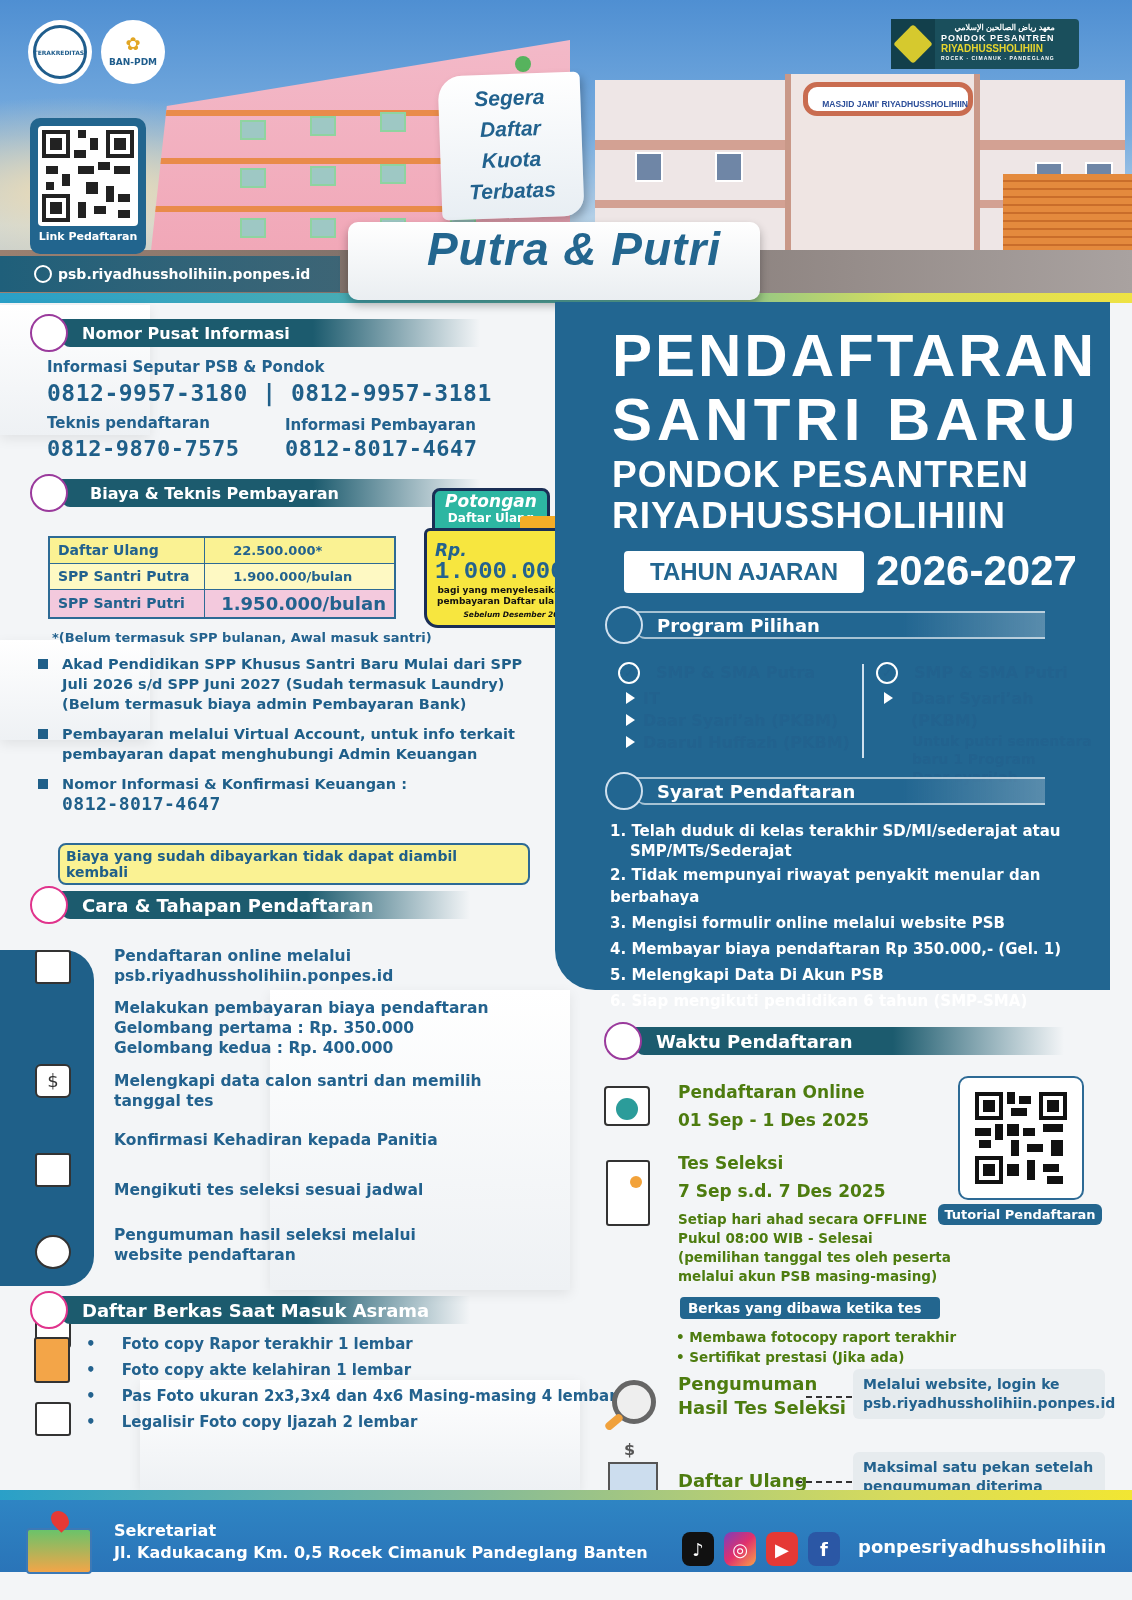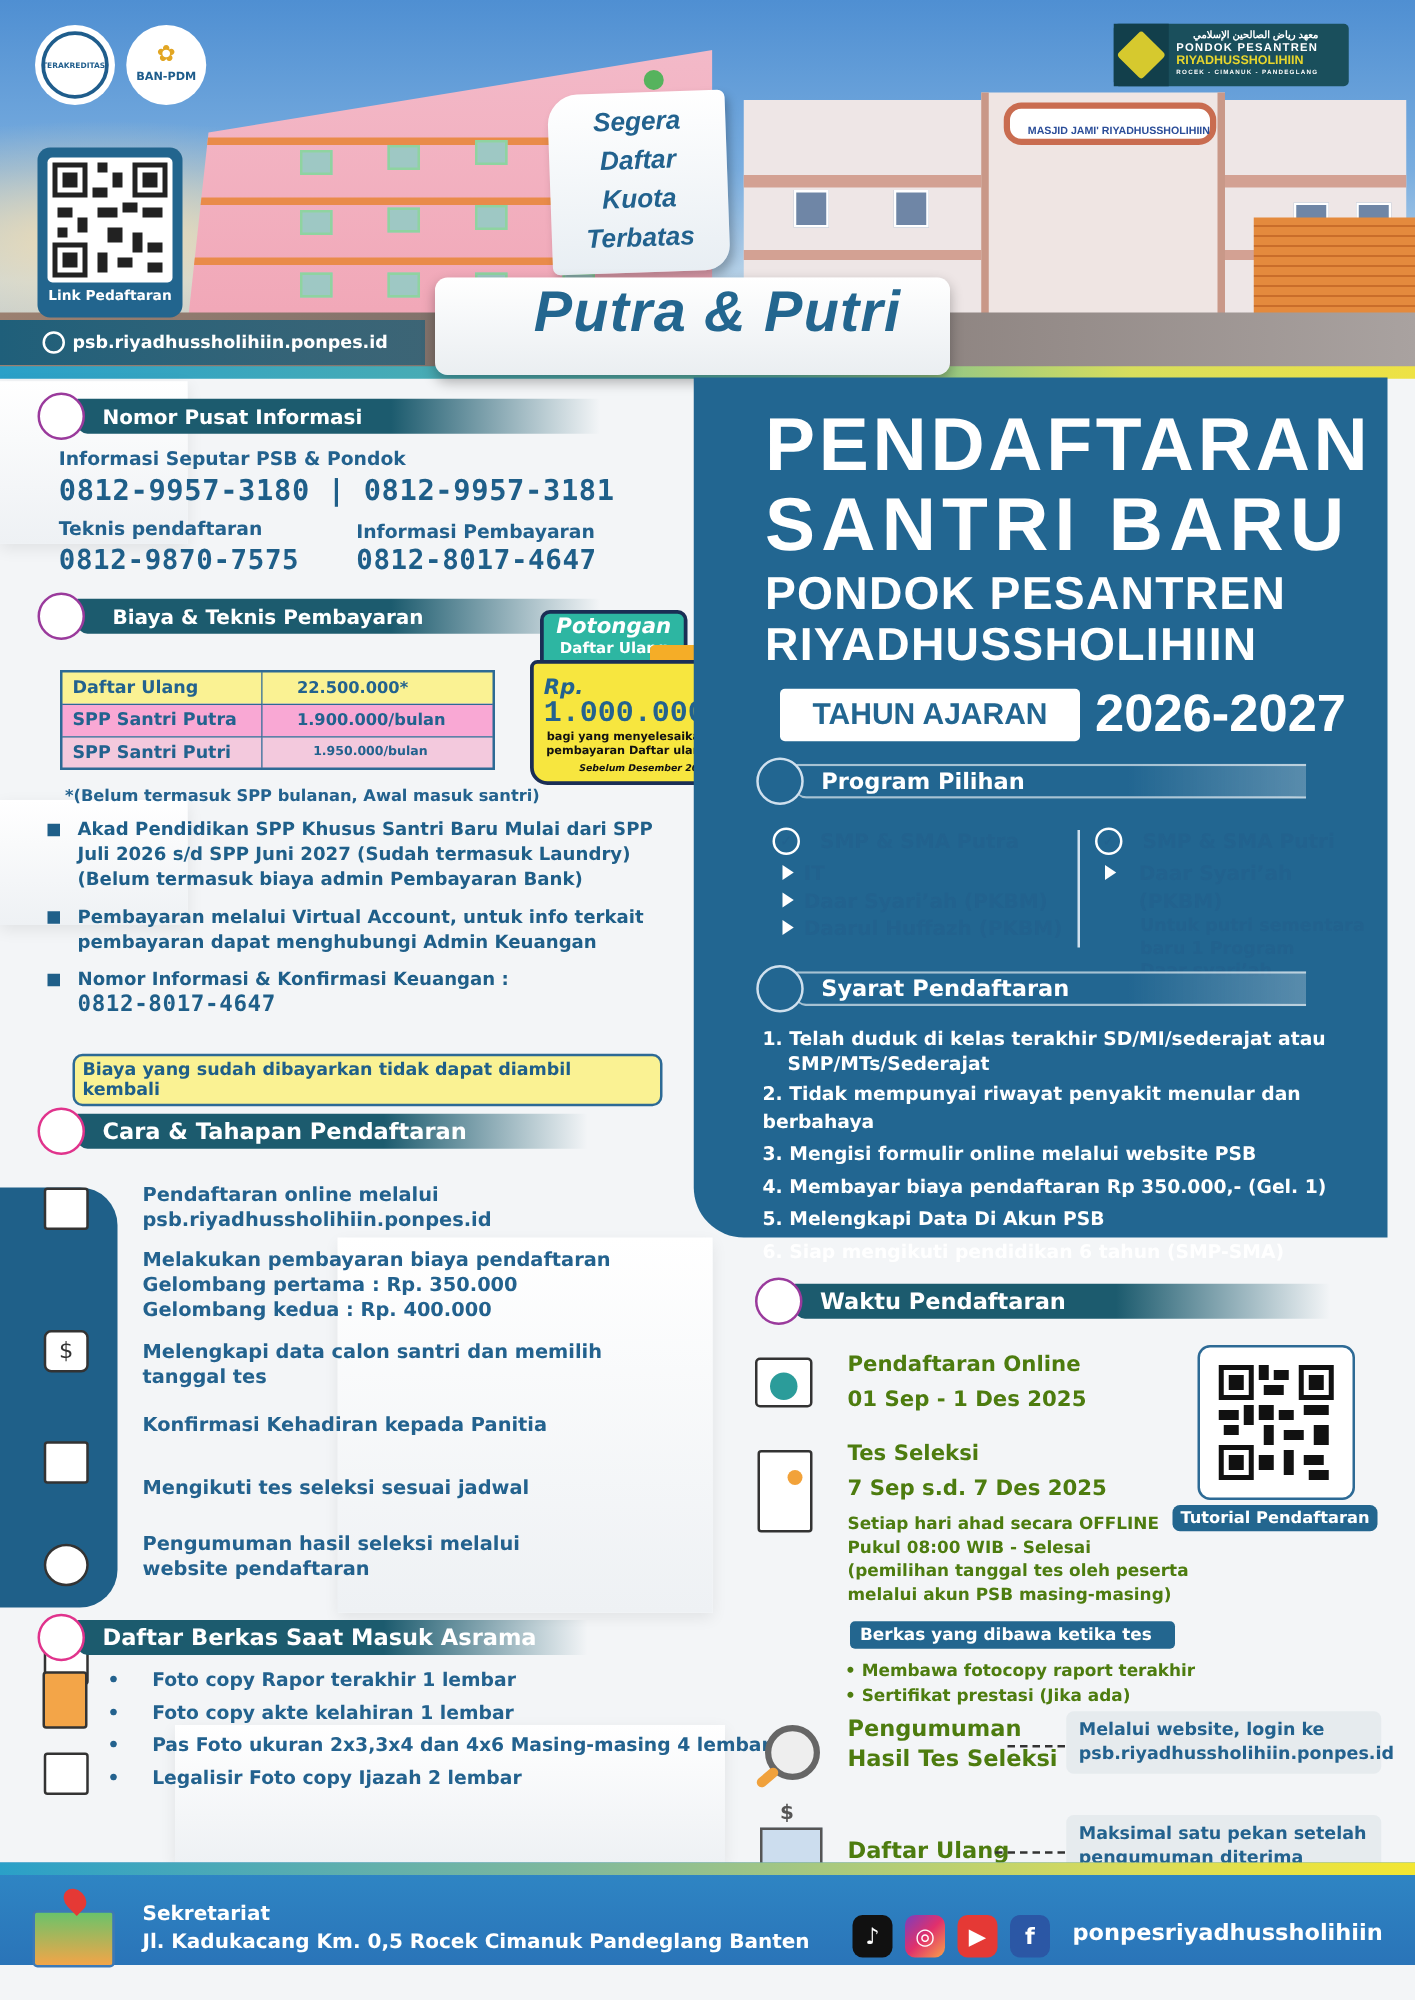--- a/index.html
+++ b/index.html
@@ -217,27 +217,27 @@
     <div class="ring"></div>
     <div class="bar" style="font-size:16px;padding-left:28px">Biaya &amp; Teknis Pembayaran</div>
   </div>
 </div>
 <table class="abs fees" style="left:48px;top:536px;width:348px">
   <tbody>
       <tr style="background:#faf293">
         <td style="width:160px">Daftar Ulang</td>
         <td style="padding-left:28px;font-size:13px">22.500.000*</td>
       </tr>
-  <tr style="background:#f9a8d4">
+  <tr style="background:#fef9c3">
         <td>SPP Santri Putra</td>
         <td style="padding-left:28px;font-size:13px">1.900.000/bulan</td>
       </tr>
   <tr style="background:#f3c9dd">
         <td>SPP Santri Putri</td>
-        <td style="padding-left:41px;font-size:10px">1.950.000/bulan</td>
+        <td style="padding-left:16px;font-size:18px">1.950.000/bulan</td>
       </tr>
 </tbody>
   </table>
 <div class="abs" style="left:52px;top:630px;font-weight:bold;font-size:13px;color:#23628e">*(Belum termasuk SPP bulanan, Awal masuk santri)</div>
 
 <div class="abs" style="left:38px;top:654px;width:500px;display:flex;flex-direction:column;gap:10px">
   <div class="blist">
       <div class="bullet-sq"></div>
       <div>Akad Pendidikan SPP Khusus Santri Baru Mulai dari SPP Juli 2026 s/d SPP Juni 2027 (Sudah termasuk Laundry) (Belum termasuk biaya admin Pembayaran Bank)</div>
     </div>

